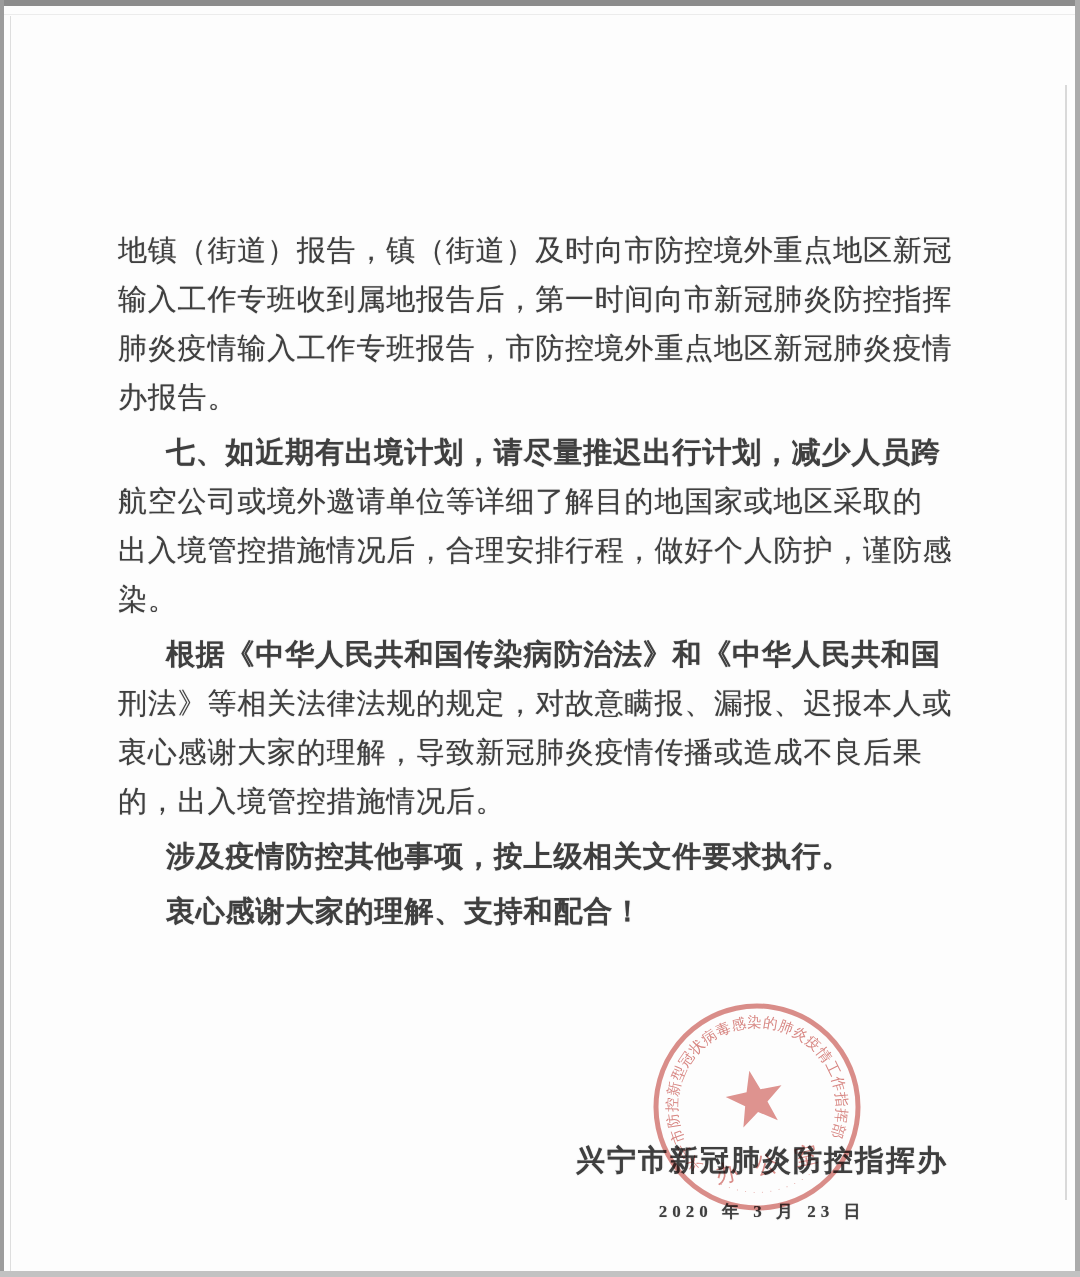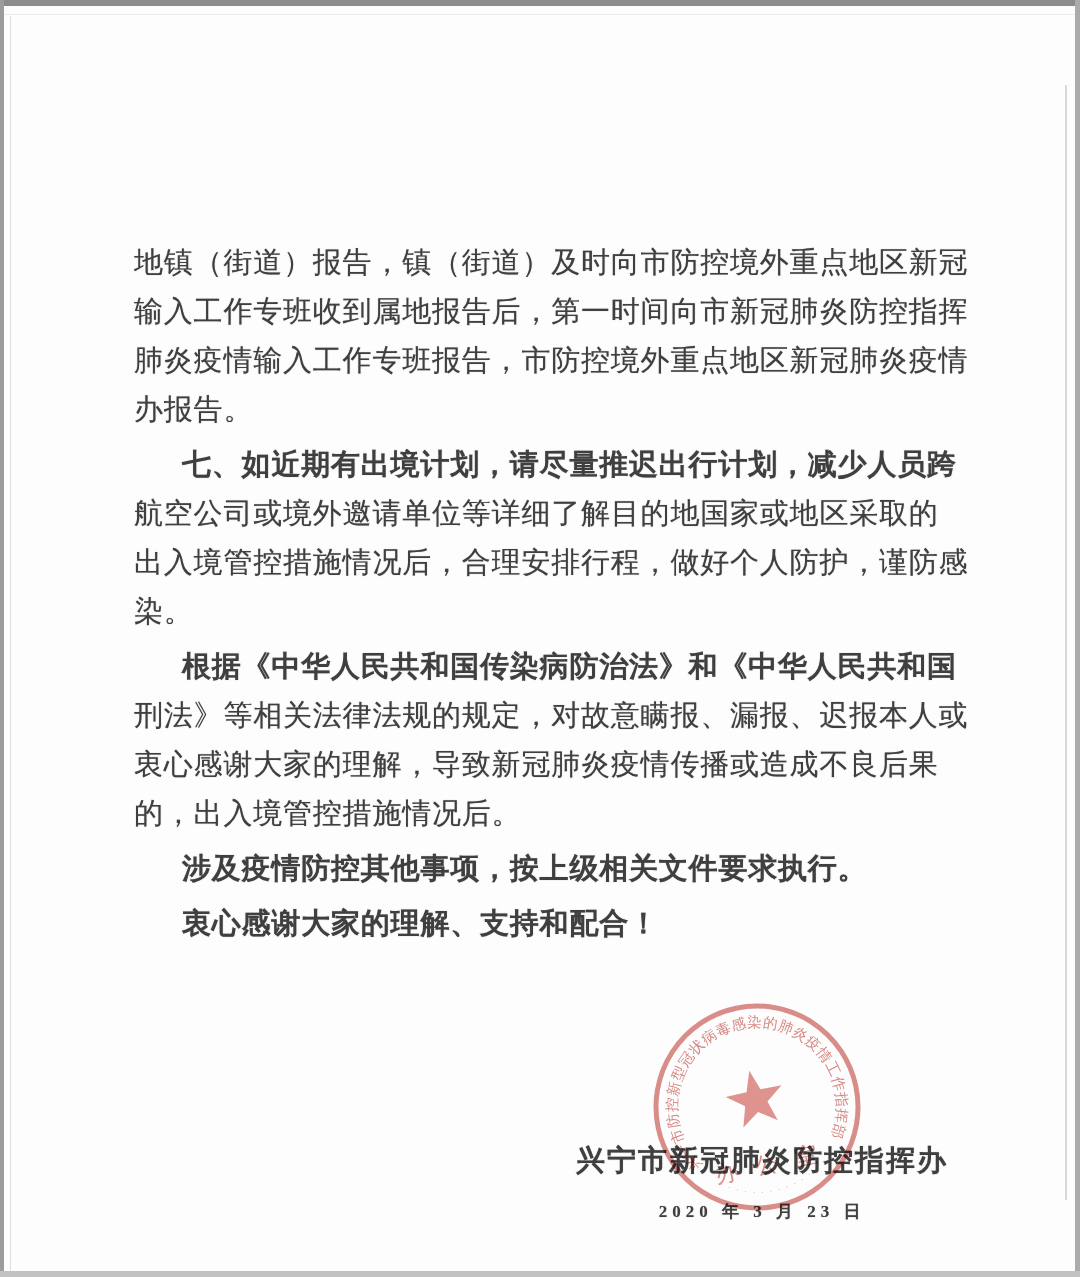--- a/index.html
+++ b/index.html
@@ -12,24 +12,23 @@
   .edge-top{left:0;top:0;width:1080px;height:6px;background:#8c8c8c;}
   .edge-topline{left:0;top:14px;width:1080px;height:1px;background:#ececec;}
   .edge-left{left:0;top:0;width:4px;height:1277px;background:#9c9c9c;}
   .edge-left2{left:10px;top:16px;width:1px;height:1255px;background:#dedede;}
   .edge-rightline{left:1065px;top:85px;width:2px;height:1115px;background:#d9d9d9;}
   .edge-right{left:1075px;top:0;width:5px;height:1277px;background:#ababab;}
   .edge-bottom{left:0;top:1271px;width:1080px;height:6px;background:#c2c2c2;}
 
   
   .doc-text{
-    position:absolute;left:118px;top:238px;width:848px;
+    position:absolute;left:118px;top:226px;width:848px;
     color:#3f3f3f;font-size:29px;letter-spacing:0.8px;
     text-shadow:0 0 1px rgba(80,80,80,.55);
-    margin-left:16px;
   }
   .para{margin:0 0 6px 0;padding:0;}
   .line{line-height:49px;height:49px;white-space:nowrap;}
   .line.indent{padding-left:48px;font-weight:bold;}
 
   
   .sig-block{
     position:absolute;left:562px;top:1140px;width:400px;text-align:center;
     color:#3f3f3f;text-shadow:0 0 1px rgba(80,80,80,.55);font-weight:bold;
   }

